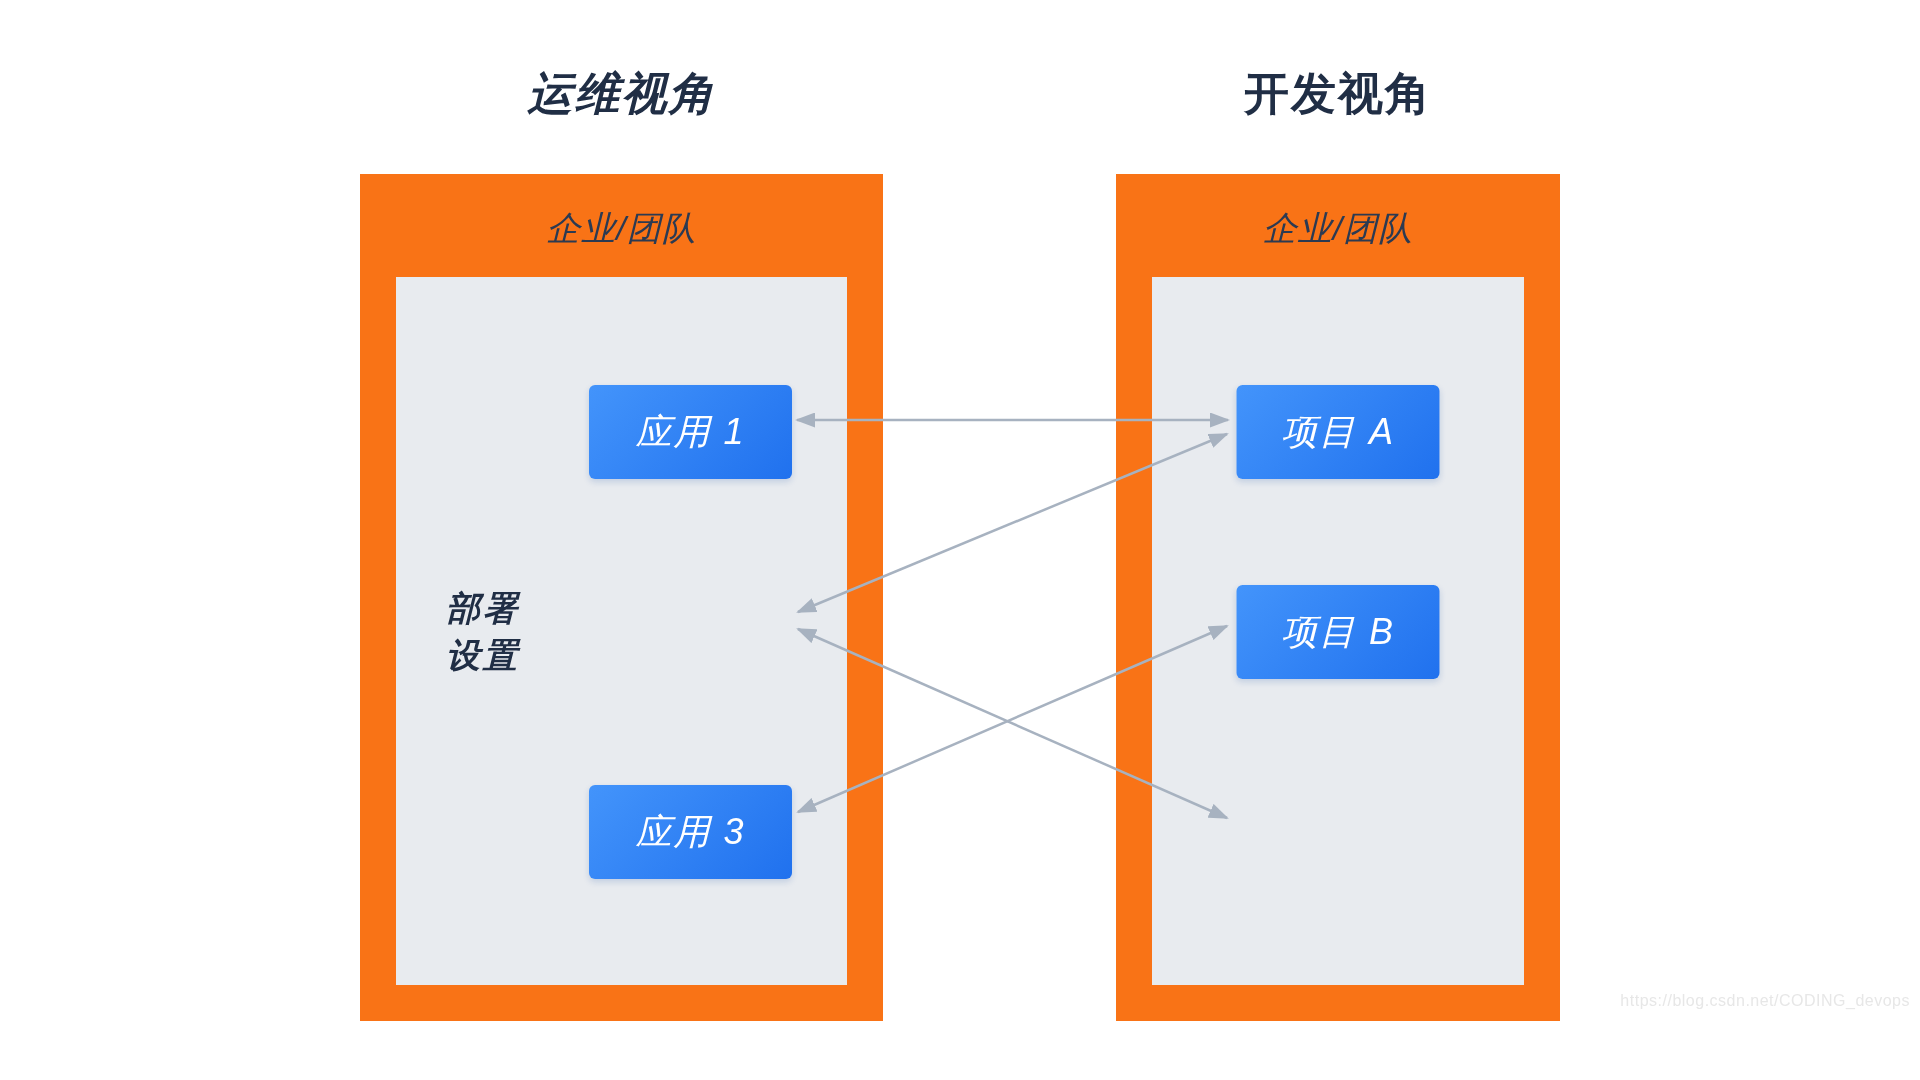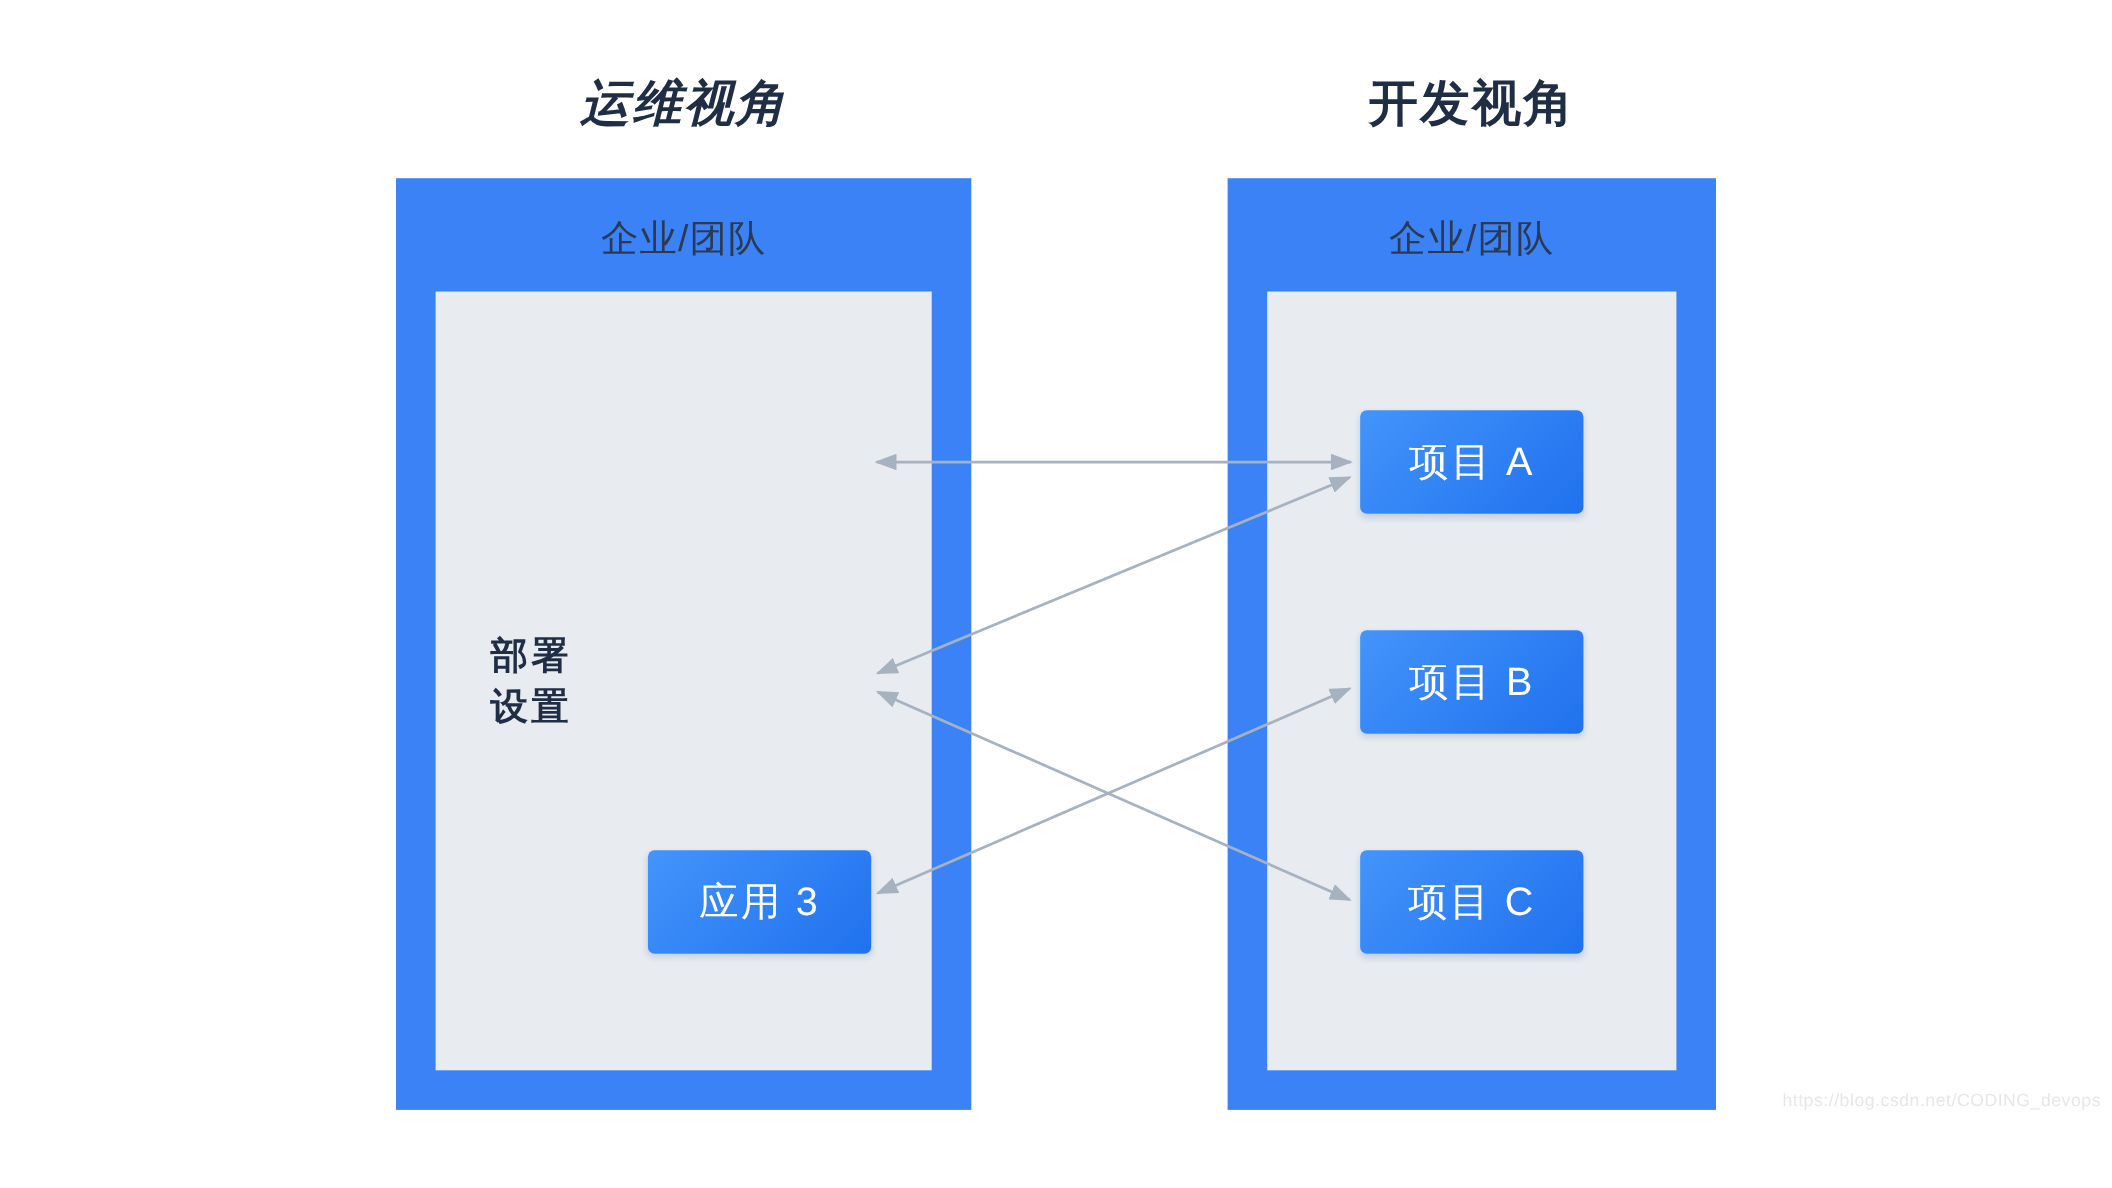--- a/index.html
+++ b/index.html
@@ -19,23 +19,24 @@
     font-size: 45px;
     font-weight: bold;
     color: #202e45;
     letter-spacing: 2px;
   }
   .view-title.left  { left: 360px;  width: 523px; font-style: italic; }
   .view-title.right { left: 1116px; width: 444px; }
 
   .panel {
     position: absolute;
-    top: 162px;
+    top: 174px;
     height: 847px;
-    background: #3b82f6;
+    background: #f97316;
+    font-style: italic;
   }
   .panel.left  { left: 360px;  width: 523px; }
   .panel.right { left: 1116px; width: 444px; }
 
   .panel-heading {
     position: absolute;
     top: 32px;
     left: 0; right: 0;
     text-align: center;
     font-size: 34px;
@@ -108,30 +109,30 @@
 
 <div class="view-title right">开发视角</div>
 
 <div class="panel left">
   <div class="panel-heading">企业/团队</div>
   <div class="inner-panel">
     <div class="side-label">
       <span>部署</span>
       <span>设置</span>
     </div>
+    <div class="node row-0">应用 1</div>
     <div class="node row-2">应用 3</div>
   </div>
 </div>
 
 <div class="panel right">
   <div class="panel-heading">企业/团队</div>
   <div class="inner-panel">
     <div class="node row-0">项目 A</div>
     <div class="node row-1">项目 B</div>
-    <div class="node row-2">项目 C</div>
   </div>
 </div>
 
 <svg id="arrow-layer" viewBox="0 0 1920 1080" xmlns="http://www.w3.org/2000/svg">
   <defs>
     <marker id="arrowhead" markerUnits="userSpaceOnUse" markerWidth="20" markerHeight="15" refX="18" refY="7.5" orient="auto-start-reverse">
       <path id="arrowhead-path" d="M0,0 L20,7.5 L0,15 Z" fill="#a7b2c0"></path>
     </marker>
   </defs>
 <line x1="797" y1="420" x2="1228" y2="420" stroke="#a7b2c0" stroke-width="2.5" marker-end="url(#arrowhead)" marker-start="url(#arrowhead)"></line>

